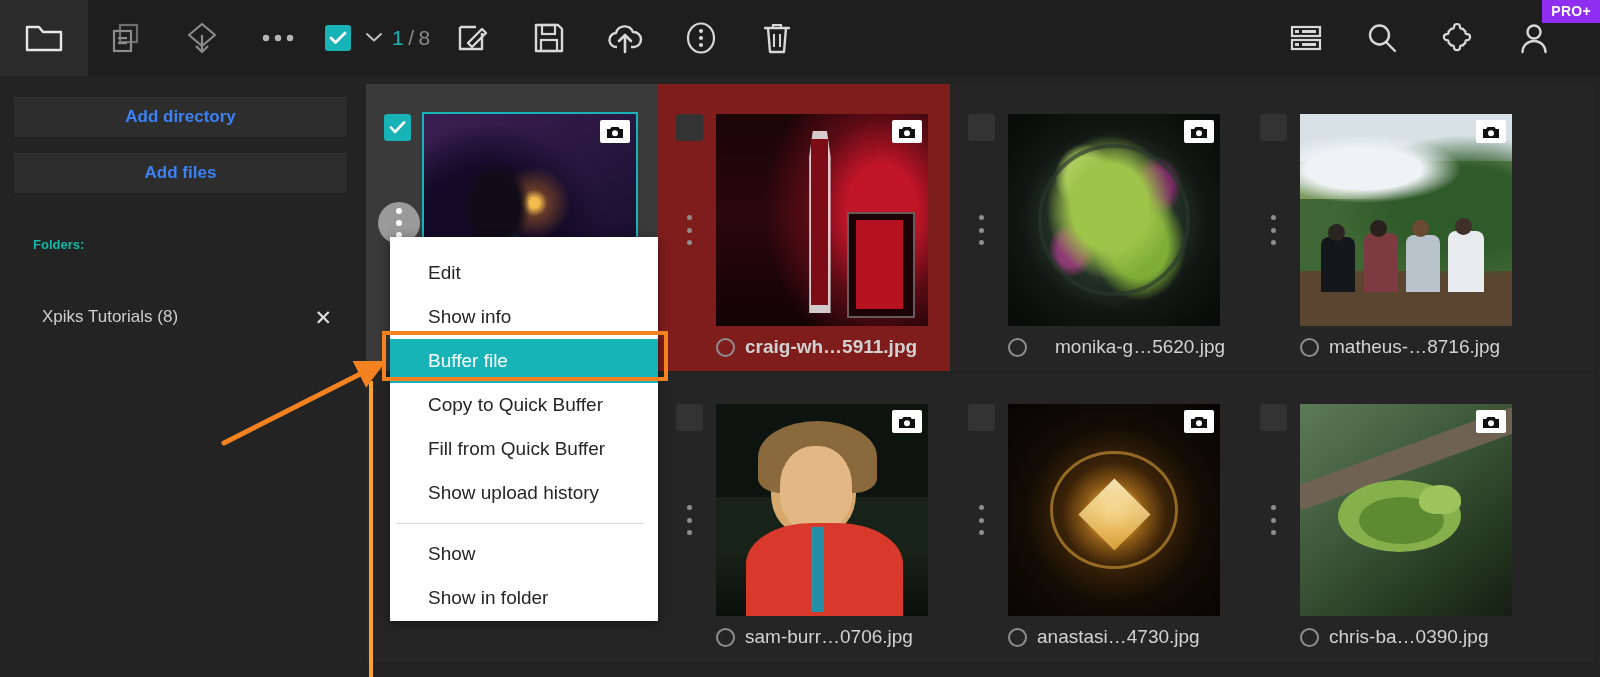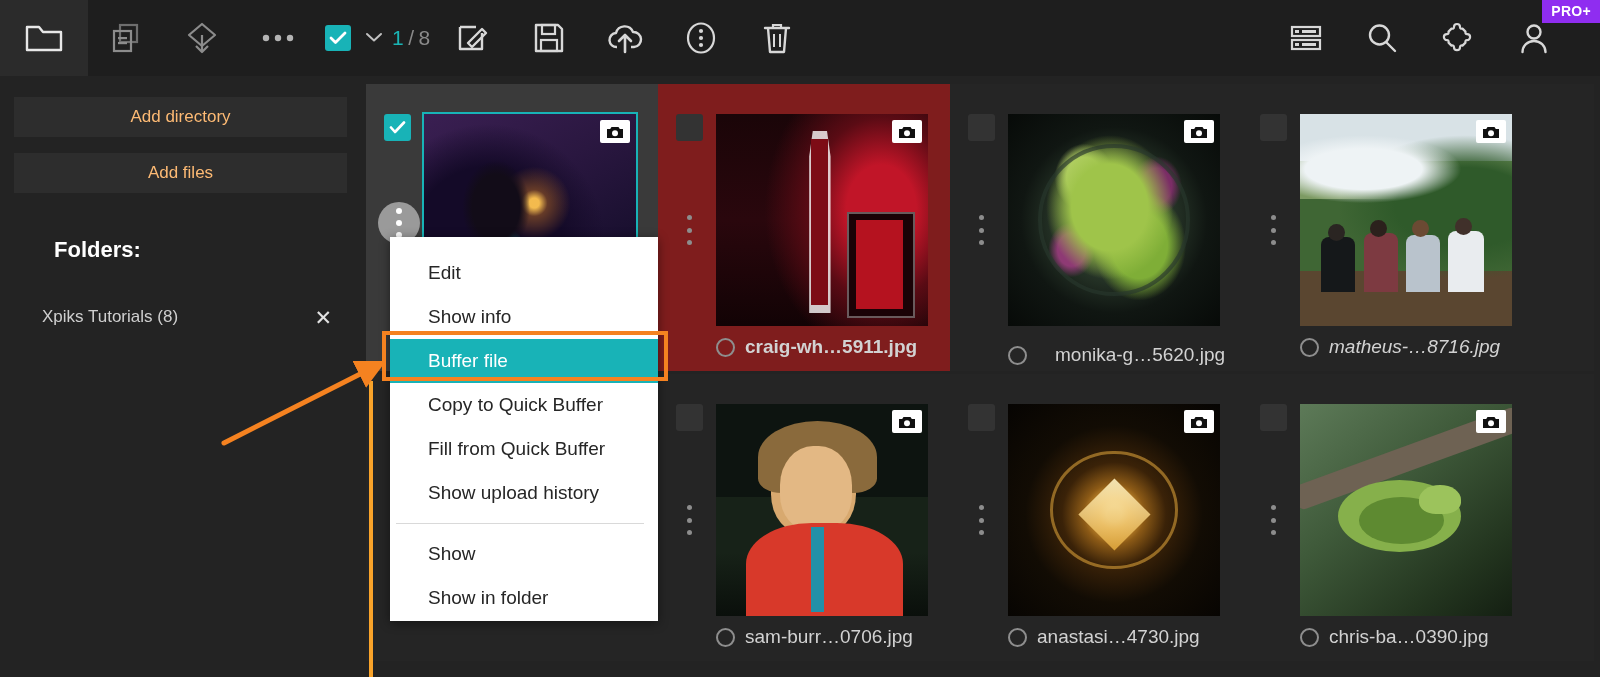--- a/index.html
+++ b/index.html
@@ -23,25 +23,25 @@
   .count-sep { color: #8a8a8a; margin: 0 4px; }
   .count-tot { color: #8a8a8a; }
   .chk-teal { width: 26px; height: 26px; background: #18b3b7; border-radius: 3px; display: flex; align-items: center; justify-content: center; cursor: pointer; }
   .chk-teal svg { display:block; }
   .caret { width: 28px; height: 76px; display: flex; align-items: center; justify-content: center; cursor: pointer; }
   .tb-group-right { position: absolute; right: 28px; top: 0; height: 76px; display: flex; align-items: center; }
   .pro-badge { position: absolute; right: 0; top: 0; background: #8f2df0; color: #fff; font-size: 14px; font-weight: bold; padding: 3px 9px 4px; letter-spacing: .3px; }
 
   
   .sidebar { position: absolute; left: 0; top: 76px; width: 362px; height: 601px; background: #232323; }
-  .side-btn { position: absolute; left: 14px; width: 333px; height: 40px; background: #2d2d2d; color: #fdba74;
-              font-size: 17px; font-weight: normal; display: flex; align-items: center; justify-content: center; cursor: pointer; }
+  .side-btn { position: absolute; left: 14px; width: 333px; height: 40px; background: #2d2d2d; color: #3b82f6;
+              font-size: 17px; font-weight: bold; display: flex; align-items: center; justify-content: center; cursor: pointer; }
   #btn-add-dir { top: 21px; }
   #btn-add-files { top: 77px; }
-  .folders-label { position: absolute; left: 54px; top: 161px; color: #ffffff; font-size: 22px; font-weight: bold; }
+  .folders-label { position: absolute; left: 33px; top: 161px; color: #14b8a6; font-size: 13px; font-weight: bold; }
   .folder-row { position: absolute; left: 42px; top: 228px; width: 292px; height: 26px; display: flex; align-items: center; justify-content: space-between; cursor: pointer; }
   .folder-name { color: #cfcfcf; font-size: 17px; }
   .folder-x { color: #e2e2e2; font-size: 21px; line-height: 1; cursor: pointer; padding: 0 2px; }
 
   
   .grid { position: absolute; left: 362px; top: 76px; width: 1238px; height: 601px; background: #232323; overflow: hidden; }
   .card { position: absolute; background: #252525; }
   .card.sel { background: #3a3a3a; }
   .card.hover { background: #7f1d1d; font-weight: bold; }
   .card-chk { position: absolute; left: 18px; top: 30px; width: 27px; height: 27px; border-radius: 3px; background: #333333; cursor: pointer; }
@@ -336,27 +336,27 @@
               radial-gradient(ellipse 11% 13% at 30% 64%, #8e3a74 0 60%, rgba(0,0,0,0) 100%);"></div>
           <div class="ph" style="left:14%;top:14%;right:14%;bottom:14%; border:4px solid rgba(40,55,45,.65); border-radius:50%; position:absolute;"></div>
           <div class="cam-badge">
             <svg width="18" height="14" viewBox="0 0 18 14">
                 <path d="M1 4h3.2l1.3-2h7l1.3 2H17v9H1z" fill="#111"></path>
                 <circle cx="9" cy="8.3" r="3" fill="#fff"></circle>
               </svg>
           </div>
         </div>
       </div>
-      <div class="card-foot" style="left:58px; top:260px;gap:28px;">
+      <div class="card-foot" style="left:58px; top:252px;gap:28px;">
         <span class="radio-o"></span>
         <span class="fname">monika-g…5620.jpg</span>
       </div>
     </div>
 
-    <div class="card" style="left:880px; top:8px; width:292px; height:287px;font-style:italic;">
+    <div class="card" style="left:880px; top:8px; width:292px; height:287px;">
       <div class="card-chk"></div>
       <div class="card-dots">
           <i></i>
           <i></i>
           <i></i>
         </div>
       <div class="thumb-wrap" style="left:58px; top:30px; width:212px; height:212px;">
         <div class="thumb">
           <div class="ph" style="background: linear-gradient(180deg,#d8e2e6 0 22%, #7d9b63 22% 40%, #3f6634 40% 74%, #5a4630 74% 100%);"></div>
           <div class="ph" style="background:

